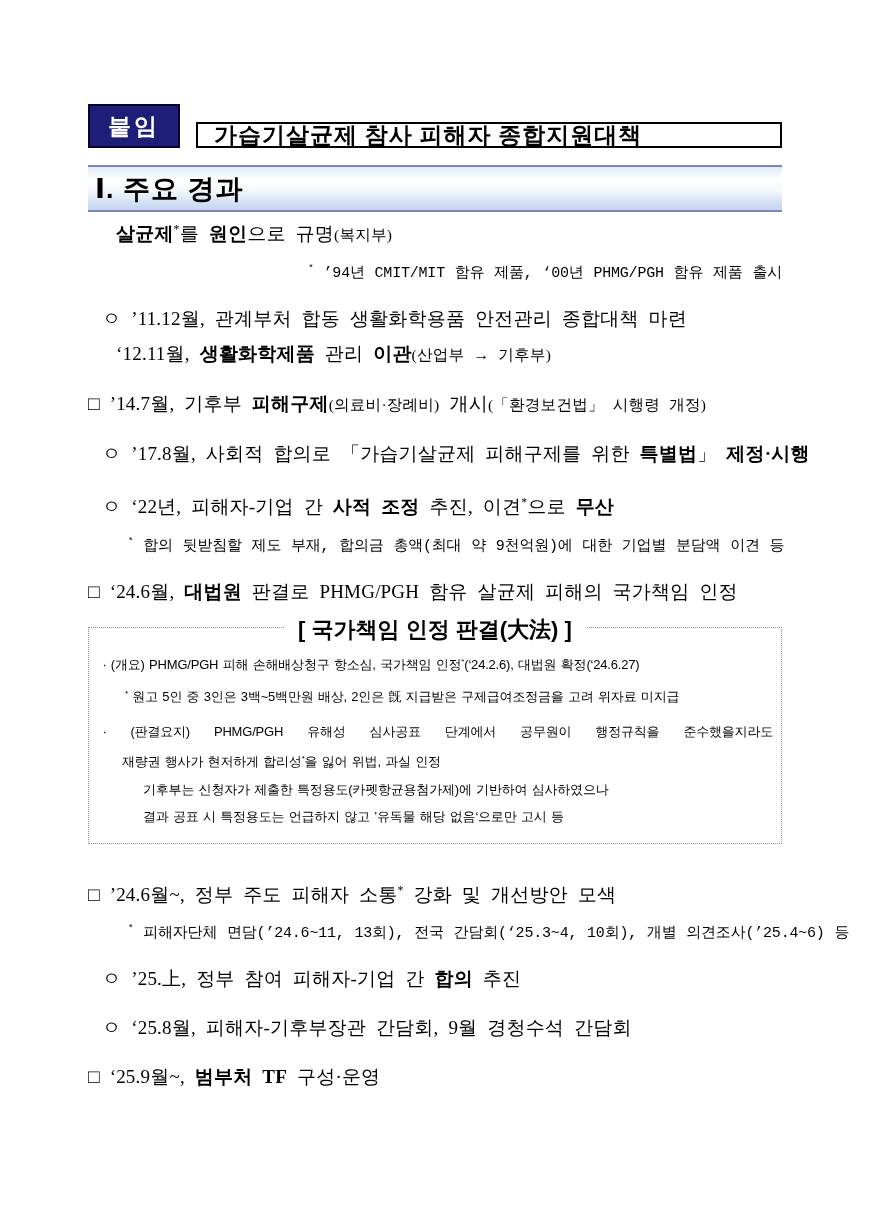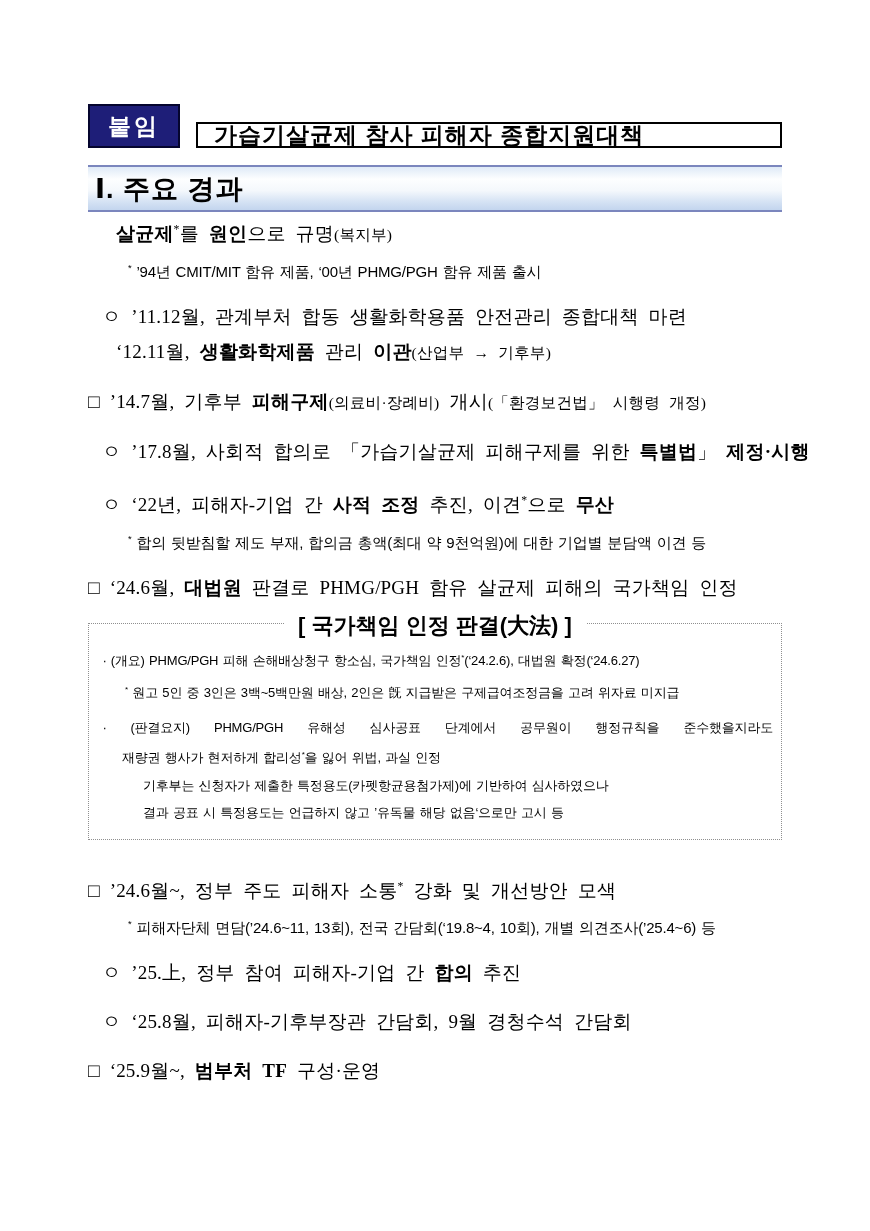--- a/index.html
+++ b/index.html
@@ -21,21 +21,21 @@
     display:flex;align-items:center;justify-content:center;
     color:#ffffff;font-family:"Liberation Sans","DejaVu Sans",sans-serif;
     font-weight:bold;font-size:23px;letter-spacing:3px;
     box-sizing:border-box;
   }
   .title-box{
     flex:1;margin-left:16px;
     border:2px solid #000000;box-sizing:border-box;
     display:flex;align-items:center;
     padding-left:16px;
-    font-family:Liberation Sans, sans-serif;
+    font-family:Liberation Serif, serif;
     font-weight:bold;font-size:23px;letter-spacing:1px;
     white-space:nowrap;
     margin-top:18px;
   }
   
   .section-bar{
     margin-top:17px;height:47px;box-sizing:border-box;
     border-top:2px solid #7b86bd;border-bottom:2px solid #7b86bd;
     background:linear-gradient(180deg,#dfeaf7 0%,#fdfeff 28%,#f4f8fc 55%,#d6e3f4 80%,#c3d5ee 100%);
     display:flex;align-items:center;
@@ -47,22 +47,22 @@
   
   .body{font-size:19px;letter-spacing:0.2px;word-spacing:5px;}
   .ln{white-space:nowrap;line-height:34px;}
   .just{text-align:justify;text-align-last:justify;}
   .k-l1{margin-left:0;}
   .k-l1c{margin-left:27px;}
   .k-l2{margin-left:14px;}
   .k-l2c{margin-left:40px;}
   .k-note{
     margin-left:40px;
-    font-family:Liberation Sans, sans-serif;
-    font-size:15px;line-height:27px;letter-spacing:-0.2px;word-spacing:1px;
+    font-family:Liberation Mono, monospace;
+    font-size:15px;line-height:27px;letter-spacing:-0.2px;word-spacing:1px;text-align:right;
   }
   .g-first{margin-top:30px;}
   .g-item{margin-top:15px;}
   .g-line{margin-top:1px;margin-left:28px;}
   .g-note{margin-top:3px;}
   .g-item-sm{margin-top:9px;}
   
   .court-box{
     position:relative;
     margin-top:18px;
@@ -123,19 +123,19 @@
         <div class="ln k-bnote g-note"><span class="s-sup">*</span><span> 원고 5인 중 3인은 3백~5백만원 배상, 2인은 旣 지급받은 구제급여조정금을 고려 위자료 미지급</span></div>
         <div class="ln k-bl1 g-item-sm just"><span>∙ (판결요지) PHMG/PGH 유해성 심사공표 단계에서 공무원이 행정규칙을 준수했을지라도</span></div>
         <div class="ln k-bl1c g-line"><span>재량권 행사가 현저하게 합리성</span><span class="s-sup">*</span><span>을 잃어 위법, 과실 인정</span></div>
         <div class="ln k-bnotec g-line"><span>기후부는 신청자가 제출한 특정용도(카펫항균용첨가제)에 기반하여 심사하였으나</span></div>
         <div class="ln k-bnotec g-line"><span>결과 공표 시 특정용도는 언급하지 않고 ’유독물 해당 없음‘으로만 고시 등</span></div>
       </div>
   </div>
 
   <div class="body" id="timeline-bottom">
       <div class="ln k-l1 g-first"><span>□ ’24.6월~, 정부 주도 피해자 소통</span><span class="s-sup">*</span><span> 강화 및 개선방안 모색</span></div>
-      <div class="ln k-note g-note"><span class="s-sup">*</span><span> 피해자단체 면담(’24.6~11, 13회), 전국 간담회(‘19.8~4, 10회), 개별 의견조사(’25.4~6) 등</span></div>
+      <div class="ln k-note g-note"><span class="s-sup">*</span><span> 피해자단체 면담(’24.6~11, 13회), 전국 간담회(‘25.3~4, 10회), 개별 의견조사(’25.4~6) 등</span></div>
       <div class="ln k-l2 g-item"><span>ㅇ ’25.上, 정부 참여 피해자-기업 간 </span><span class="s-b">합의</span><span> 추진</span></div>
       <div class="ln k-l2 g-item"><span>ㅇ ‘25.8월, 피해자-기후부장관 간담회, 9월 경청수석 간담회</span></div>
       <div class="ln k-l1 g-item"><span>□ ‘25.9월~, </span><span class="s-b">범부처 TF</span><span> 구성·운영</span></div>
     </div>
 
 </div>
 
 </body></html>

